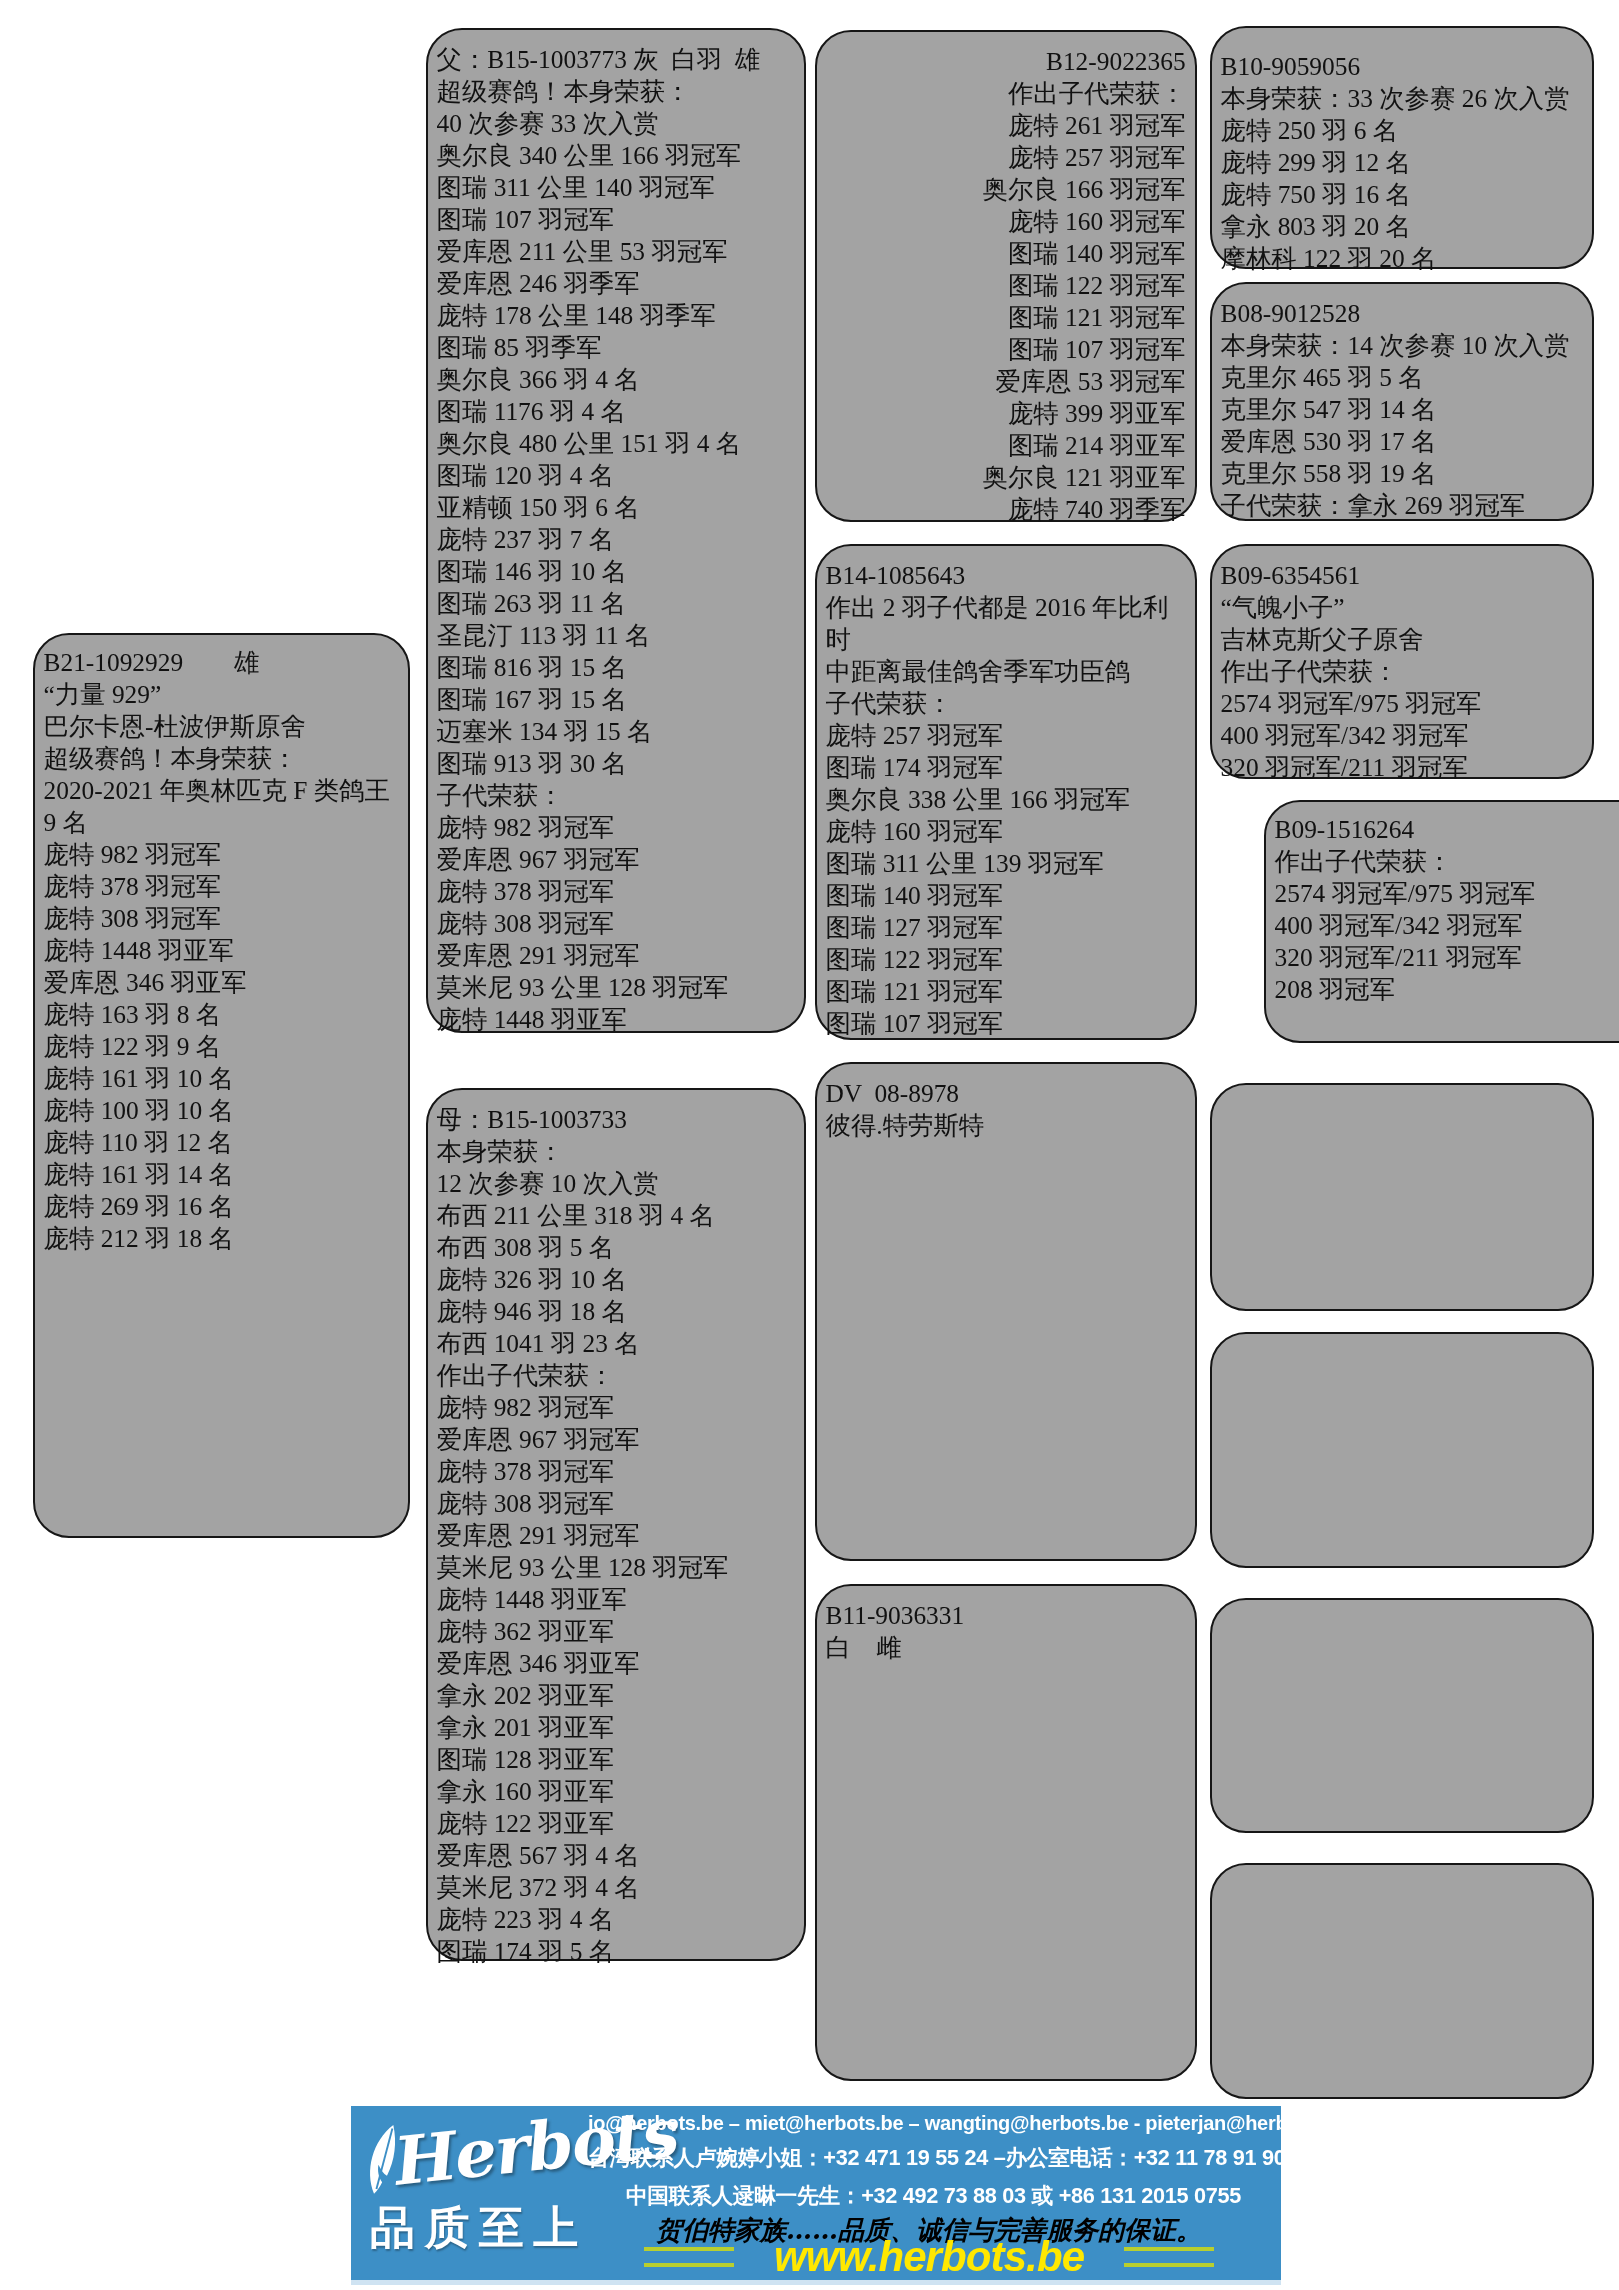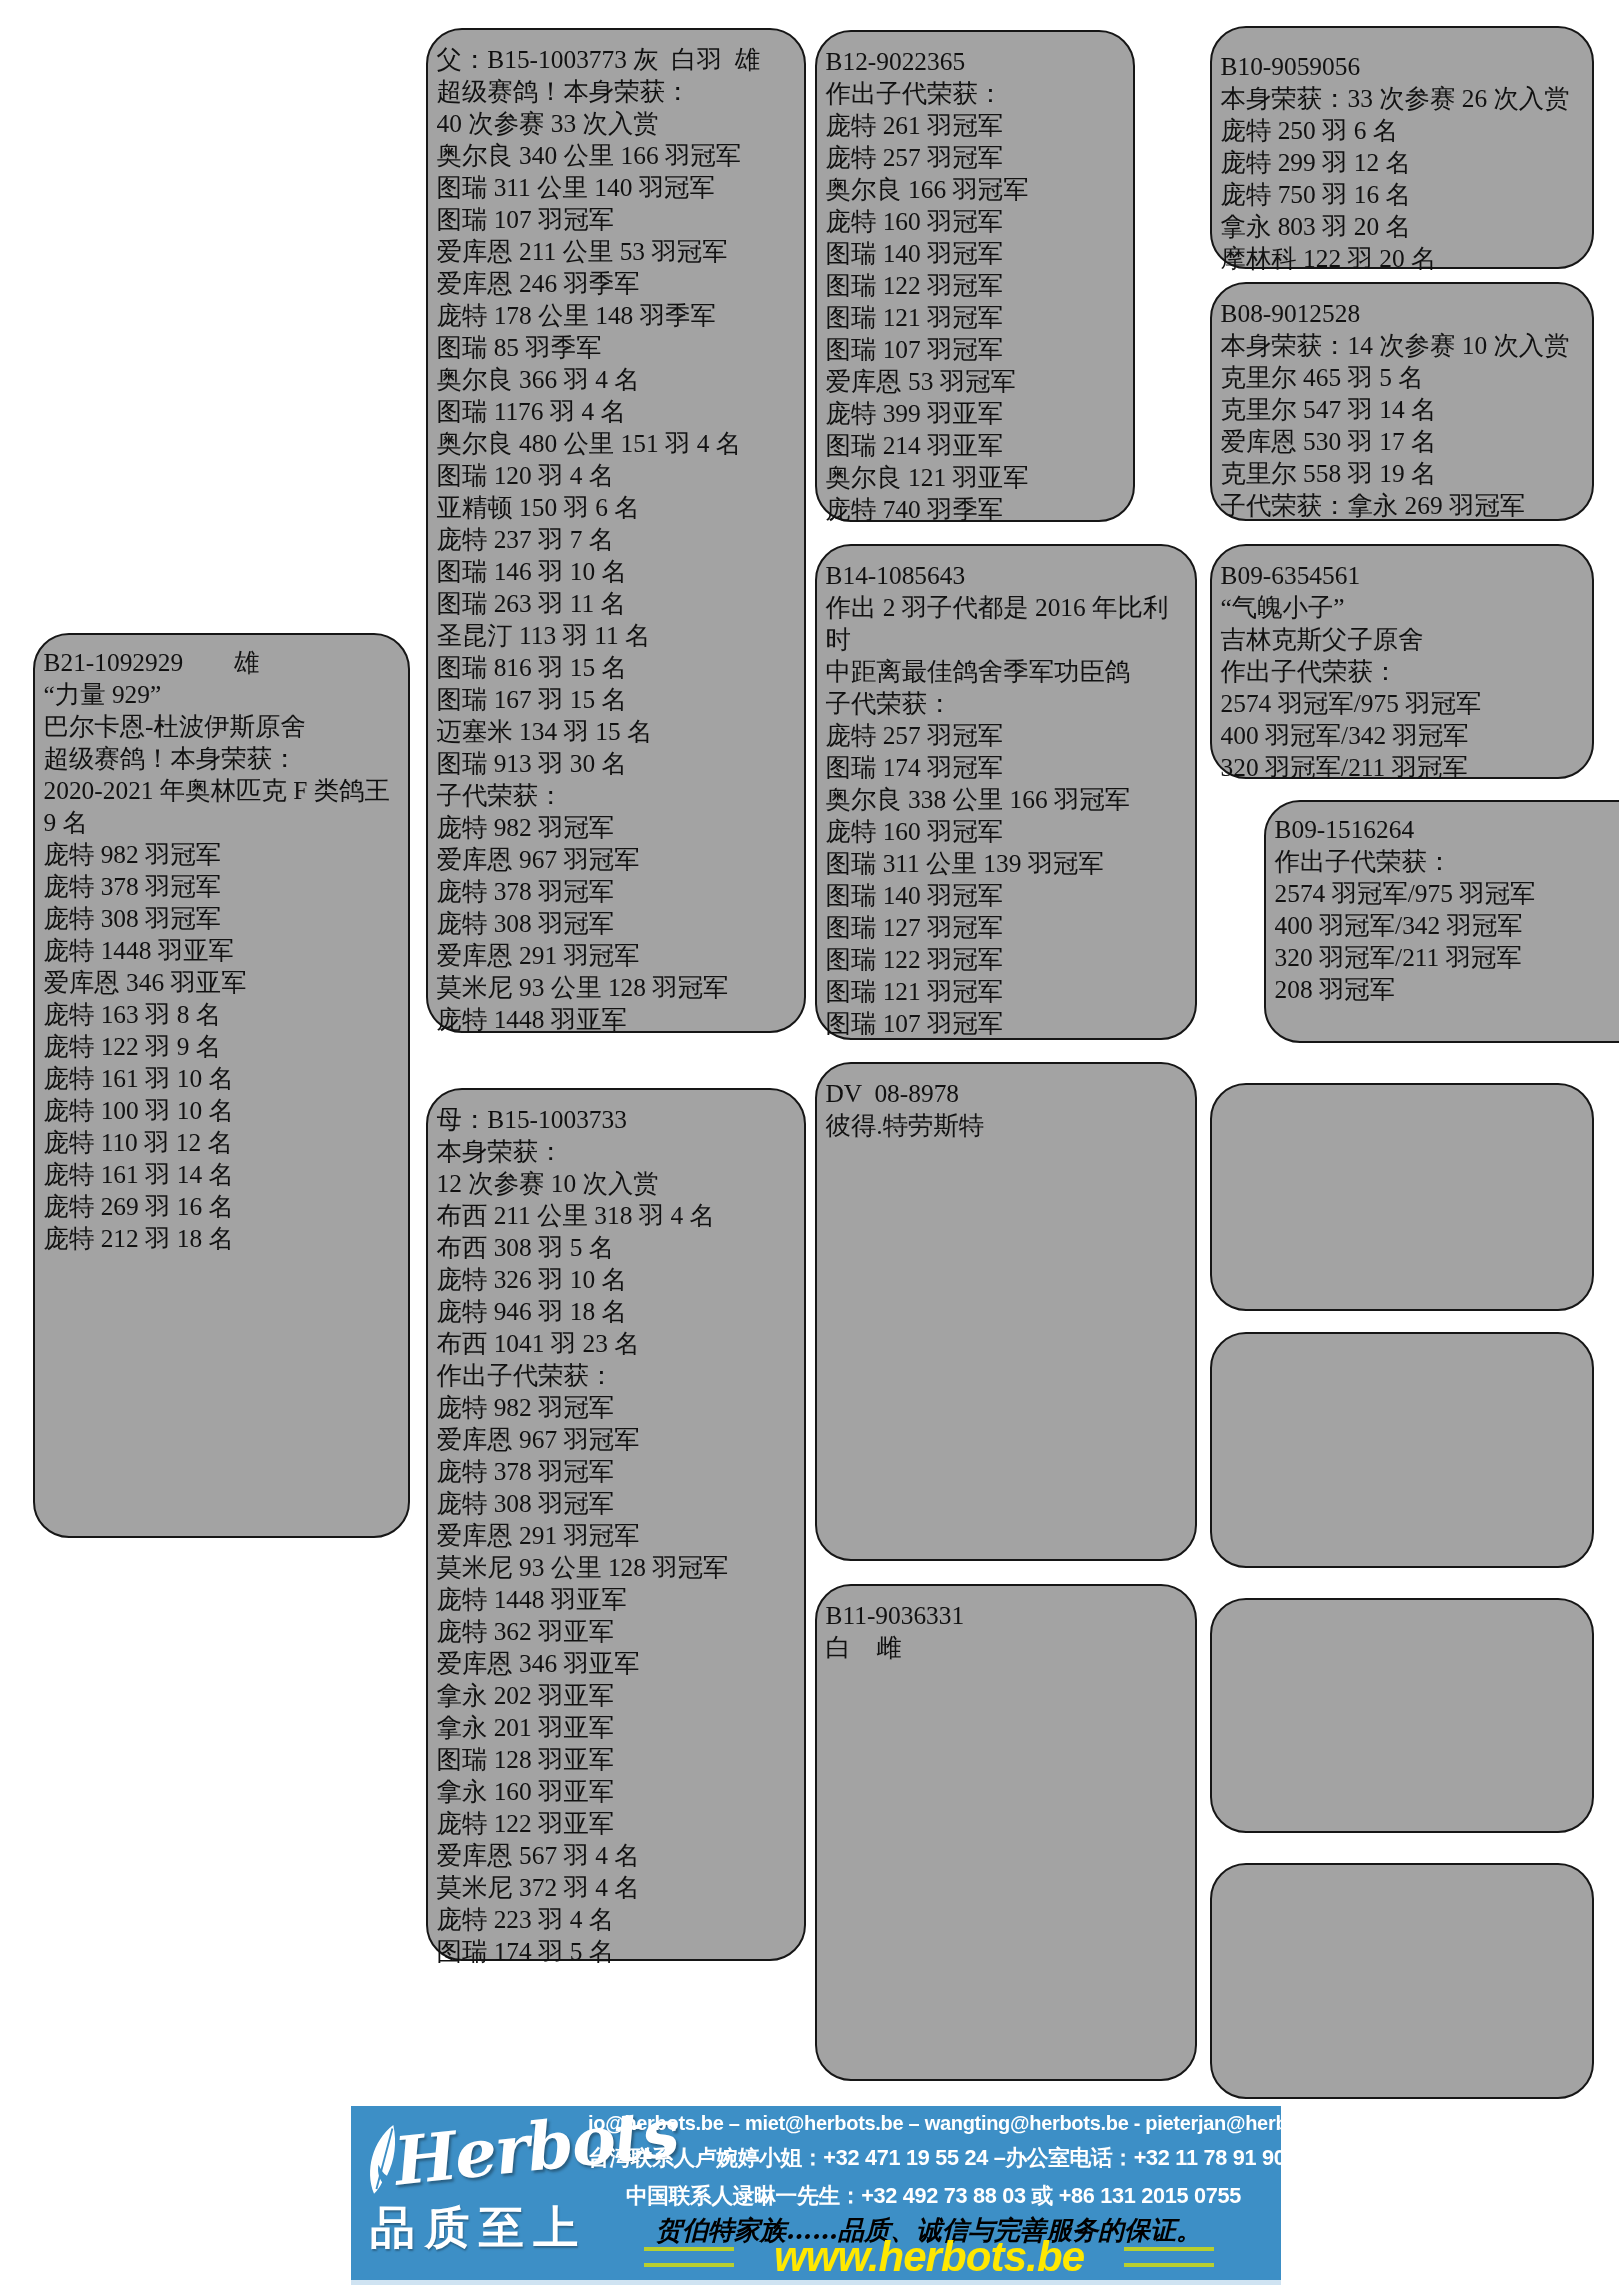--- a/index.html
+++ b/index.html
@@ -5,21 +5,21 @@
   html,body{margin:0;padding:0;background:#ffffff;}
   .page{position:relative;width:1620px;height:2290px;background:#ffffff;overflow:hidden;
         font-family:"Liberation Serif","DejaVu Serif",serif;color:#111;}
   .box{position:absolute;box-sizing:border-box;border:2.8px solid #161616;border-radius:36px;
        background:#a3a3a3;padding:11.3px 9.4px 0 8.5px;font-size:25.4px;line-height:32px;}
   .line{white-space:pre-wrap;}
   
   .b-main  {left:33px;  top:633px;  width:377px; height:905px;}
   .b-father{left:426px; top:28px;   width:380px; height:1005px;padding-top:13px;}
   .b-mother{left:426px; top:1088px; width:380px; height:873px; padding-top:13px;}
-  .b-b12   {left:815px; top:30px;   width:320px; height:492px; padding-top:13px;}
+  .b-b12   {left:815px; top:30px;   width:382px; height:492px; padding-top:13px;text-align:right;}
   .b-b14   {left:815px; top:544px;  width:382px; height:496px; padding-top:13px;}
   .b-dv    {left:815px; top:1062px; width:382px; height:499px; padding-top:13px;}
   .b-b11   {left:815px; top:1584px; width:382px; height:497px; padding-top:13px;}
   .b-b10   {left:1210px;top:26px;   width:384px; height:243px; padding-top:22px;}
   .b-b08   {left:1210px;top:282px;  width:384px; height:239px; padding-top:13px;}
   .b-b09a  {left:1210px;top:544px;  width:384px; height:235px; padding-top:13px;}
   .b-b09b  {left:1264px;top:800px;  width:448px; height:243px; padding-top:11px;}
   .b-e1    {left:1210px;top:1083px; width:384px; height:228px;}
   .b-e2    {left:1210px;top:1332px; width:384px; height:236px;}
   .b-e3    {left:1210px;top:1598px; width:384px; height:235px;}

